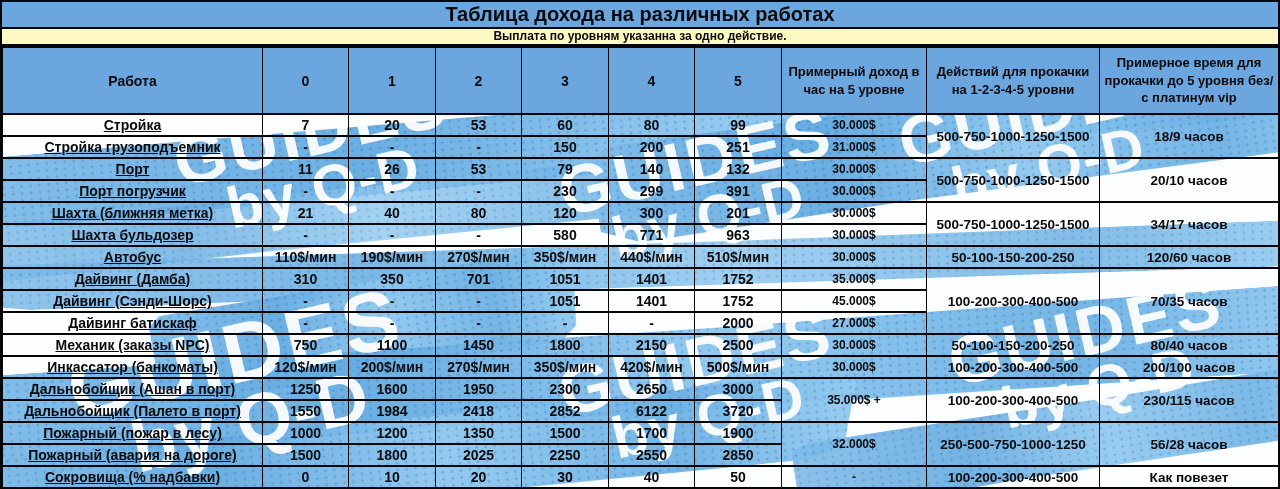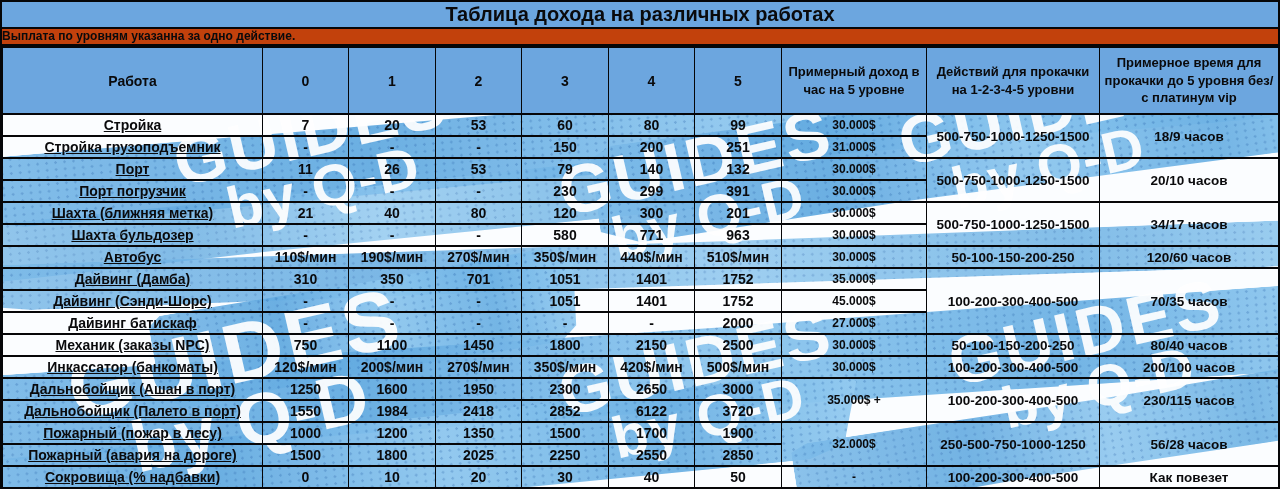--- a/index.html
+++ b/index.html
@@ -48,22 +48,22 @@
   .wm .l2{display:block;font-size:58px;letter-spacing:1px;}
   .wm-big .l1{font-size:84px;}
   .wm-big .l2{font-size:72px;}
   
   .content{position:relative;z-index:2;}
   .title-bar{
     height:25px;background:#6ca6df;border-bottom:2px solid #060608;
     font-size:20px;font-weight:bold;text-align:center;line-height:25px;
   }
   .subtitle-bar{
-    height:15px;background:#c2410c;border-bottom:2px solid #060608;
-    font-size:12px;font-weight:bold;line-height:15px;
+    height:15px;background:#fef9c3;border-bottom:2px solid #060608;
+    font-size:12px;font-weight:bold;text-align:center;line-height:15px;
   }
   table{
     border-collapse:collapse;table-layout:fixed;width:1276px;
   }
   th,td{
     border-left:1px solid #060608;border-right:1px solid #060608;
     border-top:2px solid #060608;border-bottom:2px solid #060608;
     text-align:center;vertical-align:middle;
     padding:0 2px;font-weight:bold;color:#0a0a0c;
     overflow:hidden;

